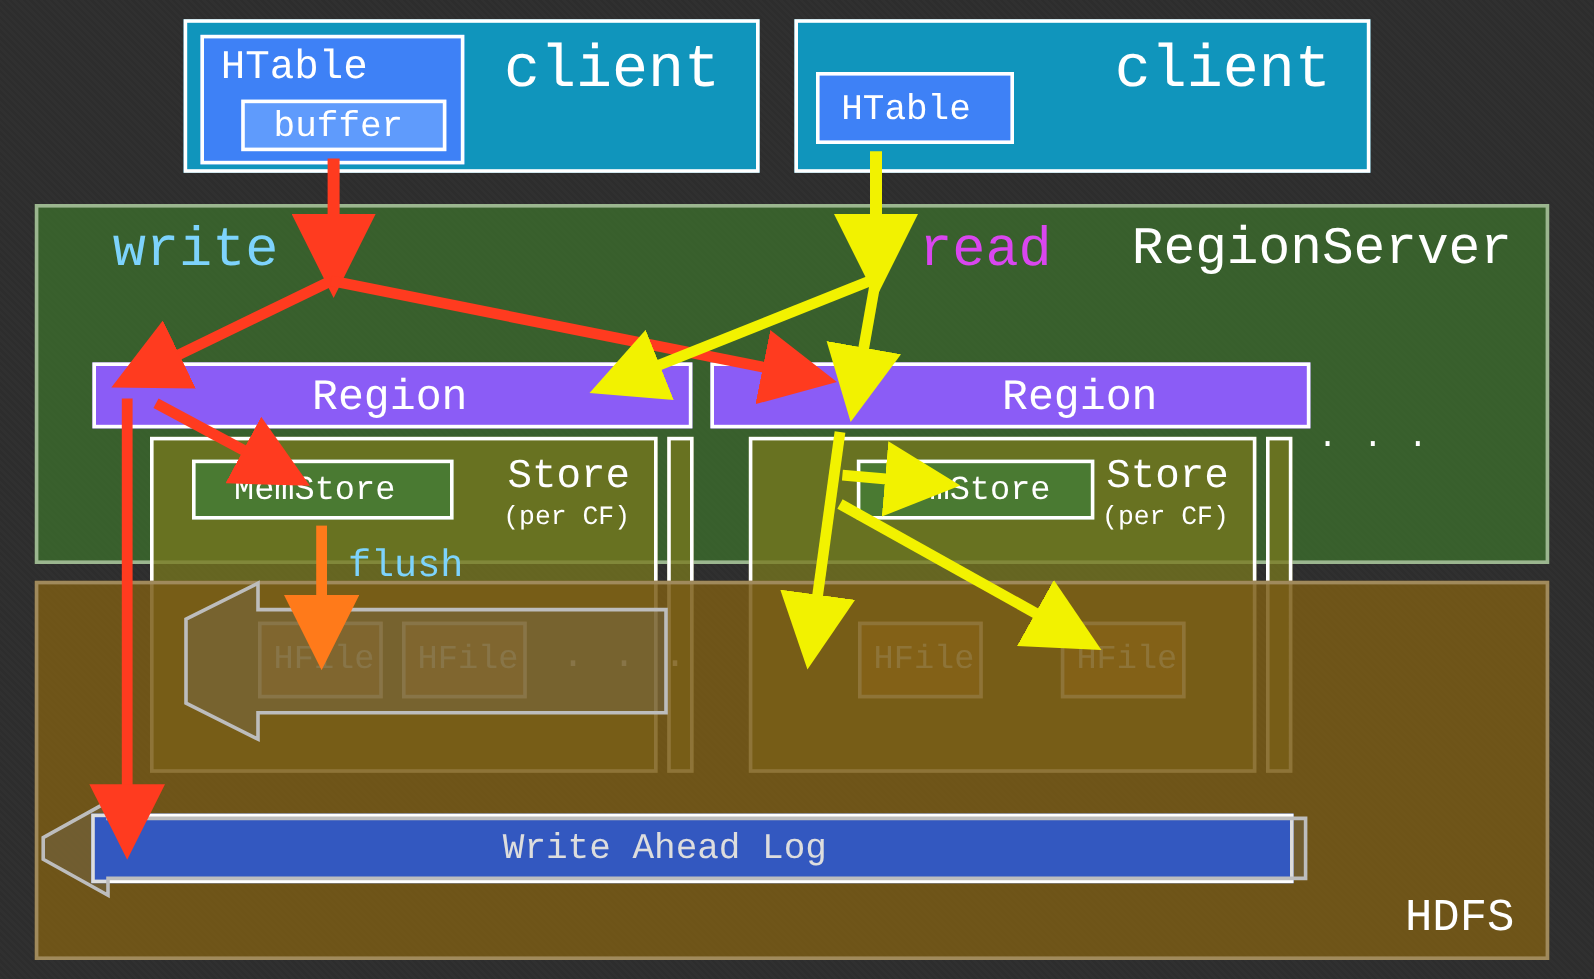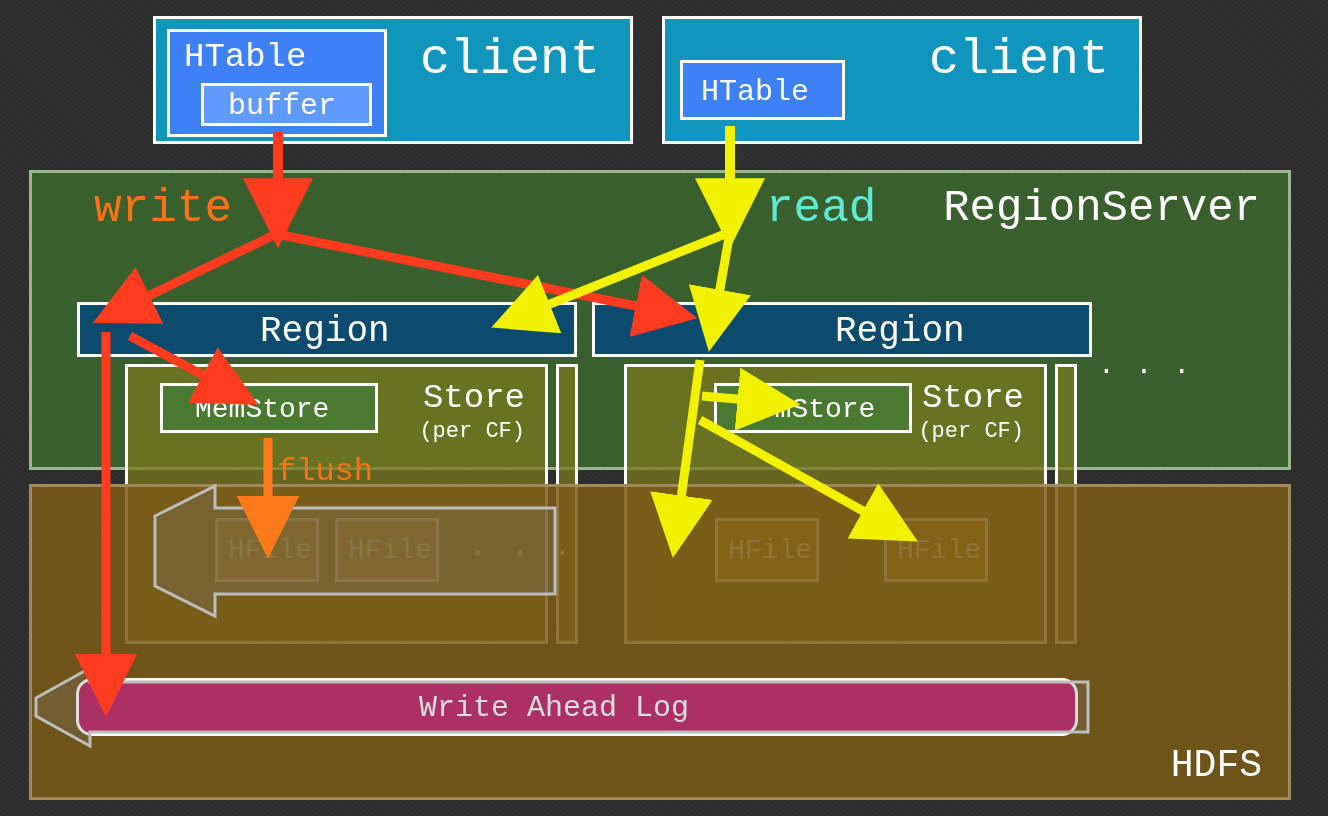--- a/index.html
+++ b/index.html
@@ -7,29 +7,29 @@
   
   body::before{content:"";position:absolute;inset:0;background:
     repeating-linear-gradient(45deg,rgba(255,255,255,.015) 0 2px,transparent 2px 4px);}
   .box{position:absolute;border:3px solid #fff;box-sizing:border-box;}
   .lbl{position:absolute;font-family:"Courier New",monospace;text-align:center;}
   
   .teal    {background:#1095bc;}
   .blue    {background:#3e81f6;}
   .ltblue  {background:#5f9bfc;}
   .green   {background:rgba(59,105,45,.85);}
-  .lgreen  {background:#0c4a6e;}
+  .lgreen  {background:#8b5cf6;}
   .olive   {background:rgba(120,120,30,.75);text-decoration:underline;}
   .dgreen  {background:#4a7a32;}
   .brown   {background:rgba(122,92,21,.85);}
-  .orange  {background:#be185d;border-radius:16px;}
+  .orange  {background:#1d4ed8;}
   .tbrown  {background:#b47e24;}
   .white-t {color:#fff;}
-  .yellow-t{color:#5eead4;}
-  .orange-t{color:#f97316;}
+  .yellow-t{color:#d946ef;}
+  .orange-t{color:#7dd3fc;}
   svg.arrows{position:absolute;left:0;top:0;width:1328px;height:816px;pointer-events:none;}
 </style>
 </head>
 <body>
 
 <div class="box teal" style="left:153px;top:16px;width:480px;height:128px;">
   <span class="lbl white-t" style="right:30px;top:12px;font-size:50px;">client</span>
 </div>
 
 <div class="box blue" style="left:167px;top:29px;width:220px;height:108px;">
@@ -100,21 +100,21 @@
 <span class="lbl white-t" style="left:1098px;top:350px;font-size:28px;letter-spacing:2px;">. . .</span>
 
 <div class="box brown" style="left:29px;top:484px;width:1262px;height:316px;border-color:#a08a5c;">
   <span class="lbl white-t" style="right:26px;bottom:10px;font-size:38px;">HDFS</span>
 </div>
 
 <div class="box orange" style="left:76px;top:678px;width:1002px;height:58px;">
   <span class="lbl white-t" style="left:340px;top:10px;font-size:30px;">Write Ahead Log</span>
 </div>
 
-<span class="lbl orange-t" style="left:277px;top:453px;font-size:32px;">flush</span>
+<span class="lbl orange-t" style="left:290px;top:453px;font-size:32px;">flush</span>
 
 <svg class="arrows">
 
   <polygon points="155,516 215,486 215,508 555,508 555,594 215,594 215,616 155,586" fill="rgba(120,120,120,.25)" stroke="#bdbdbd" stroke-width="3"></polygon>
 
   <polygon points="36,698 90,668 90,682 1088,682 1088,732 90,732 90,746 36,716" fill="rgba(120,120,120,.25)" stroke="#bdbdbd" stroke-width="3"></polygon>
 </svg>
 
 <svg class="arrows">
   <defs>

